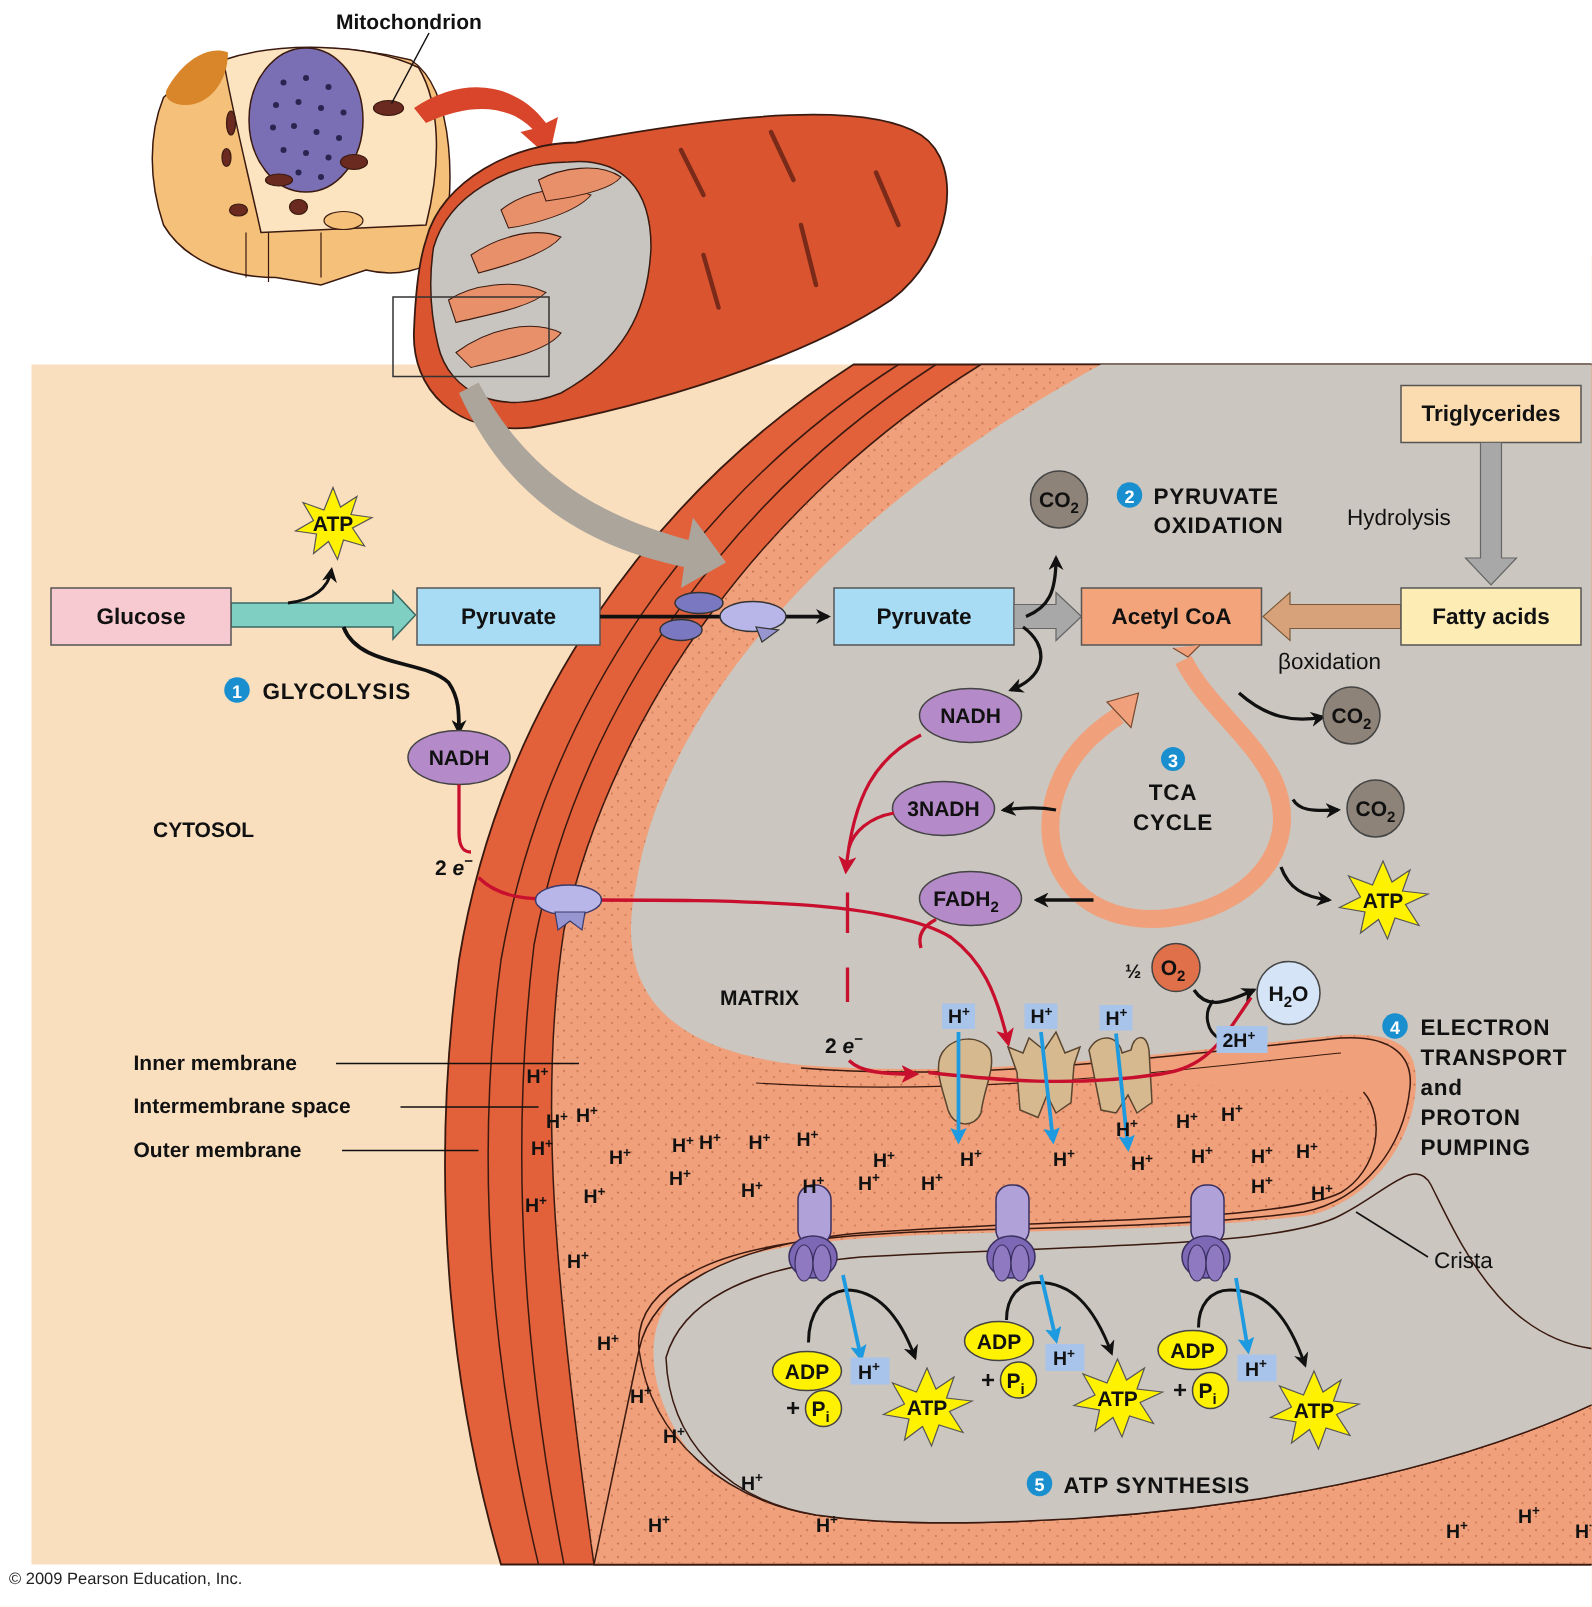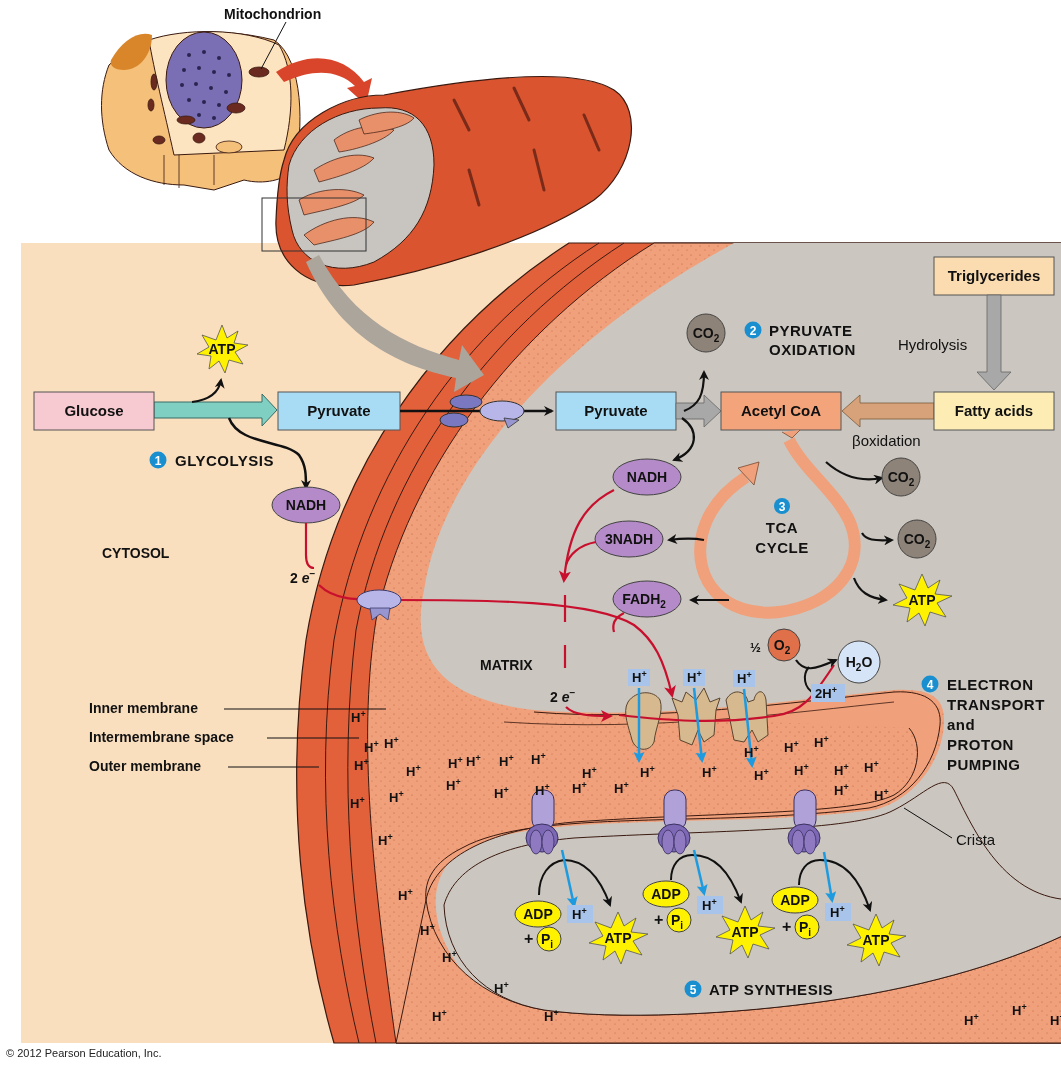--- a/index.html
+++ b/index.html
@@ -407,13 +407,13 @@
         <text x="626" y="777" class="hp"><tspan>H</tspan><tspan dy="-5" font-size="9">+</tspan></text>
         <text x="688" y="777" class="hp"><tspan>H</tspan><tspan dy="-5" font-size="9">+</tspan></text>
         <text x="740" y="780" class="hp"><tspan>H</tspan><tspan dy="-5" font-size="9">+</tspan></text>
         <text x="950" y="1025" class="hp"><tspan>H</tspan><tspan dy="-5" font-size="9">+</tspan></text>
         <text x="998" y="1015" class="hp"><tspan>H</tspan><tspan dy="-5" font-size="9">+</tspan></text>
         <text x="1036" y="1025" class="hp"><tspan>H</tspan><tspan dy="-5" font-size="9">+</tspan></text>
       </g>
 </svg>
 </div>
 
-<div class="copy">© 2012 Pearson Education, Inc.</div>
+<div class="copy">© 2009 Pearson Education, Inc.</div>
 
 </body></html>

